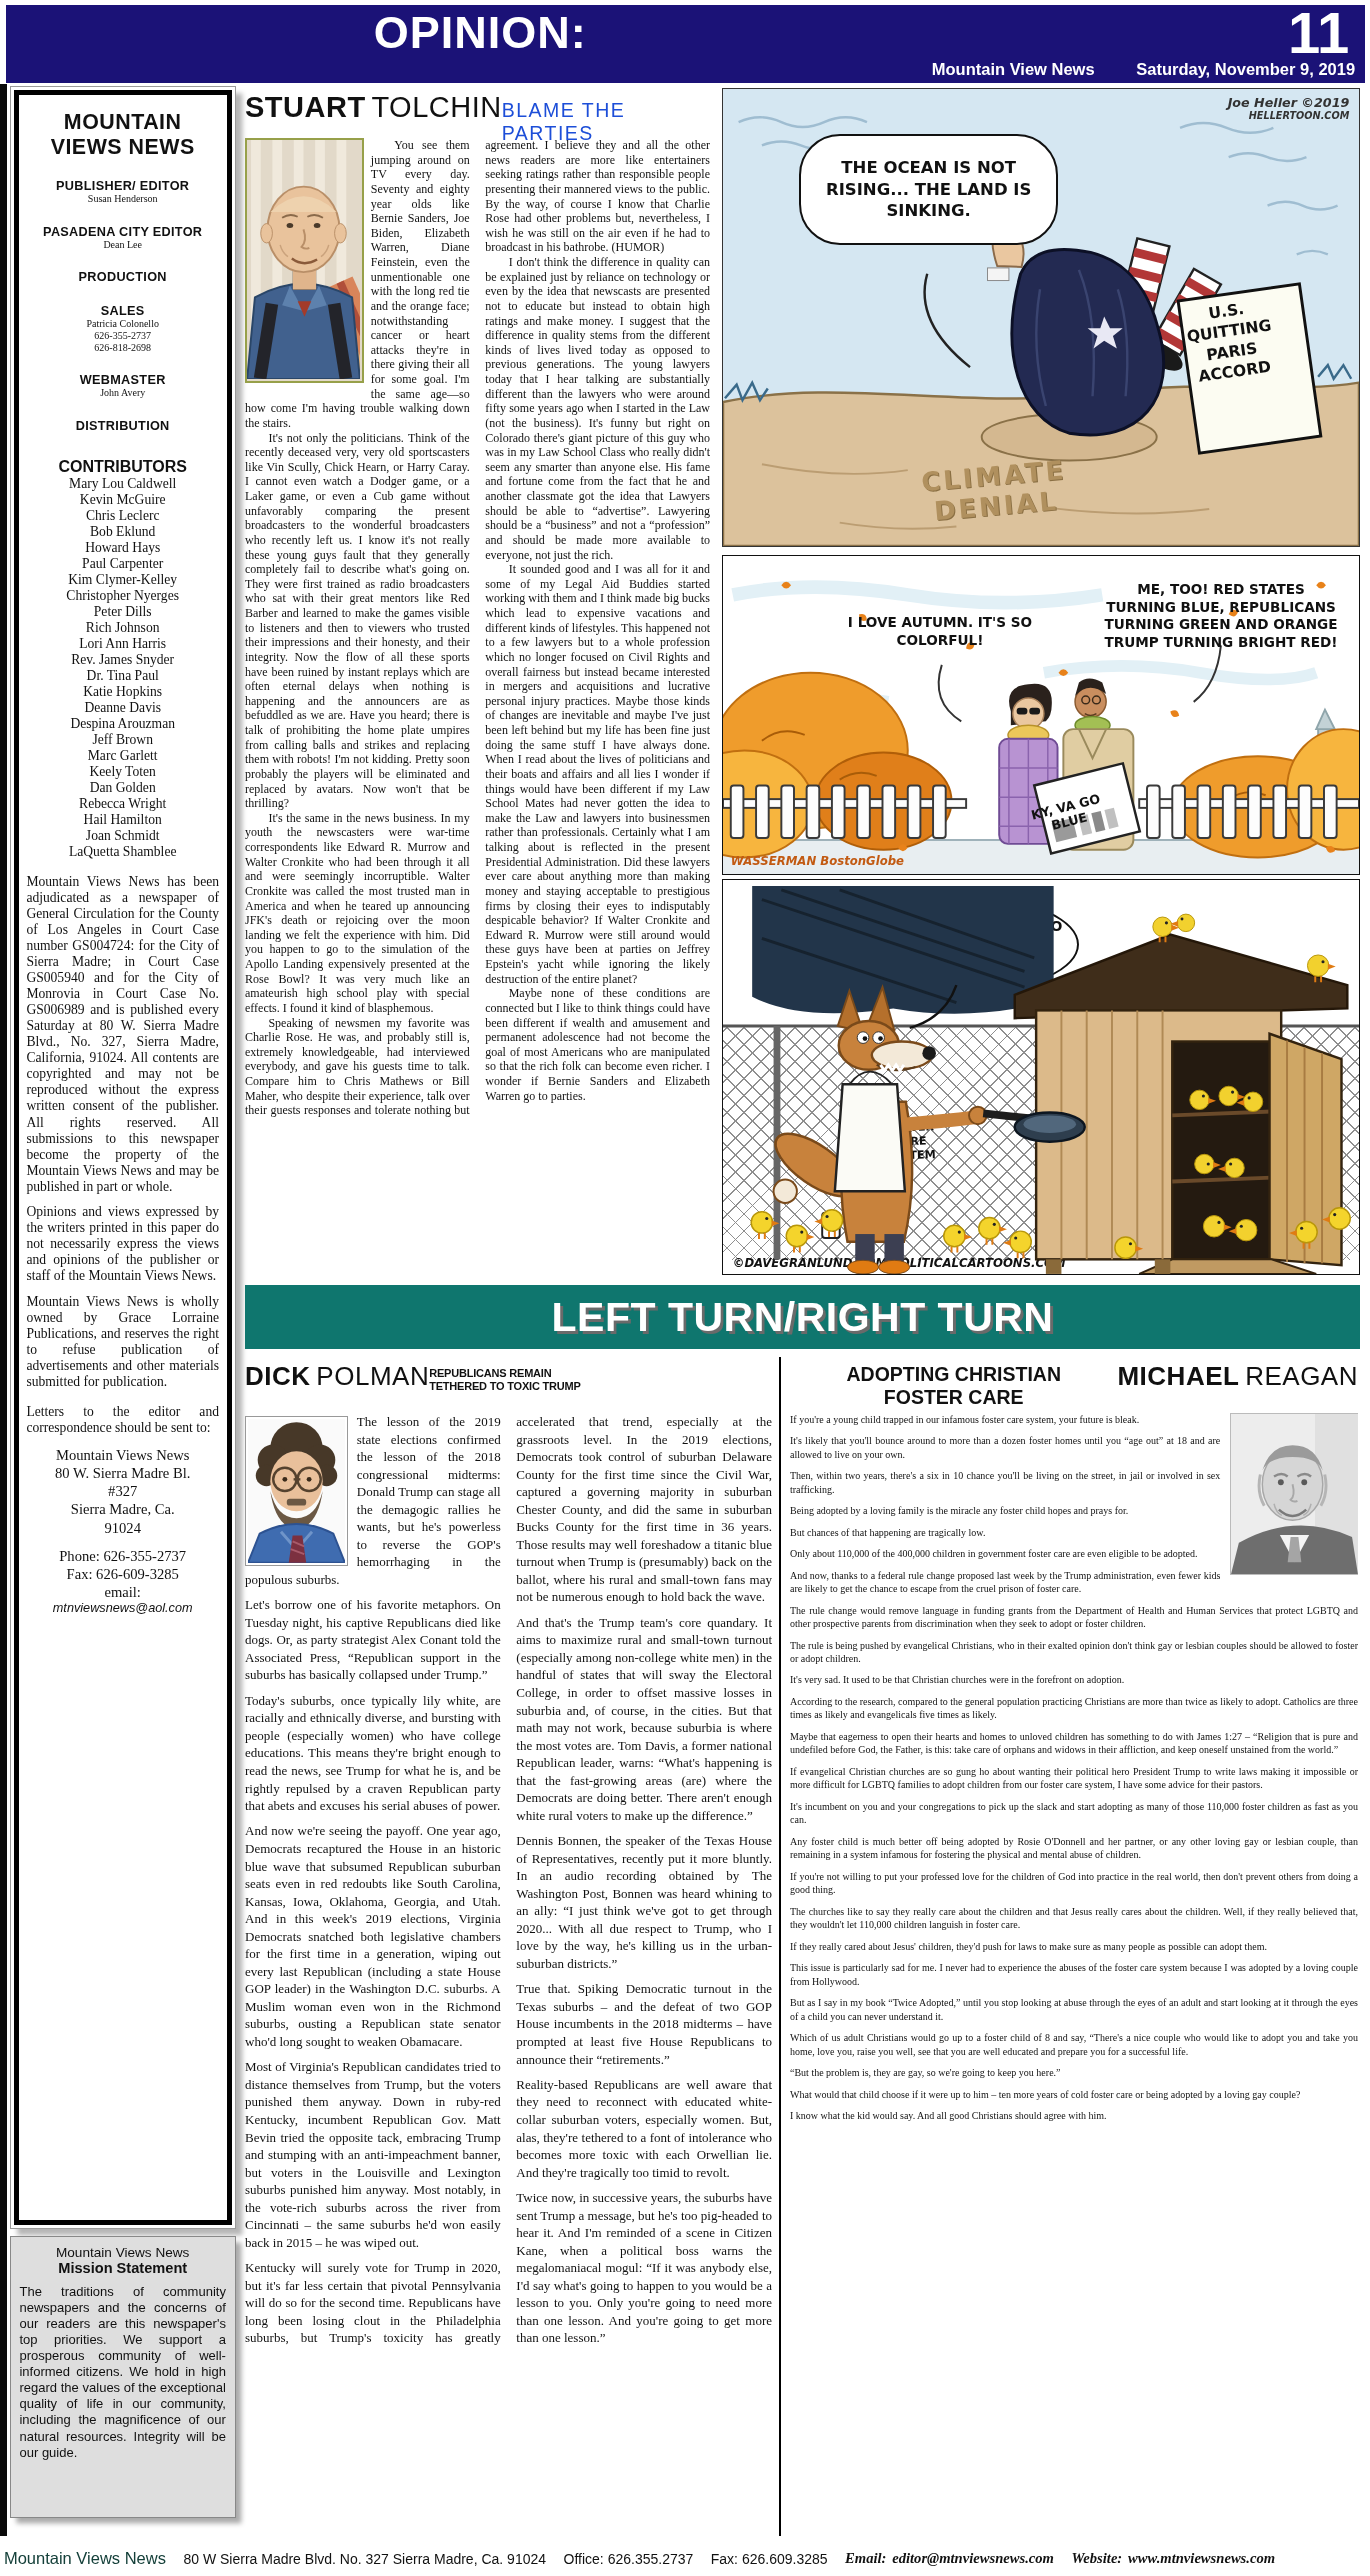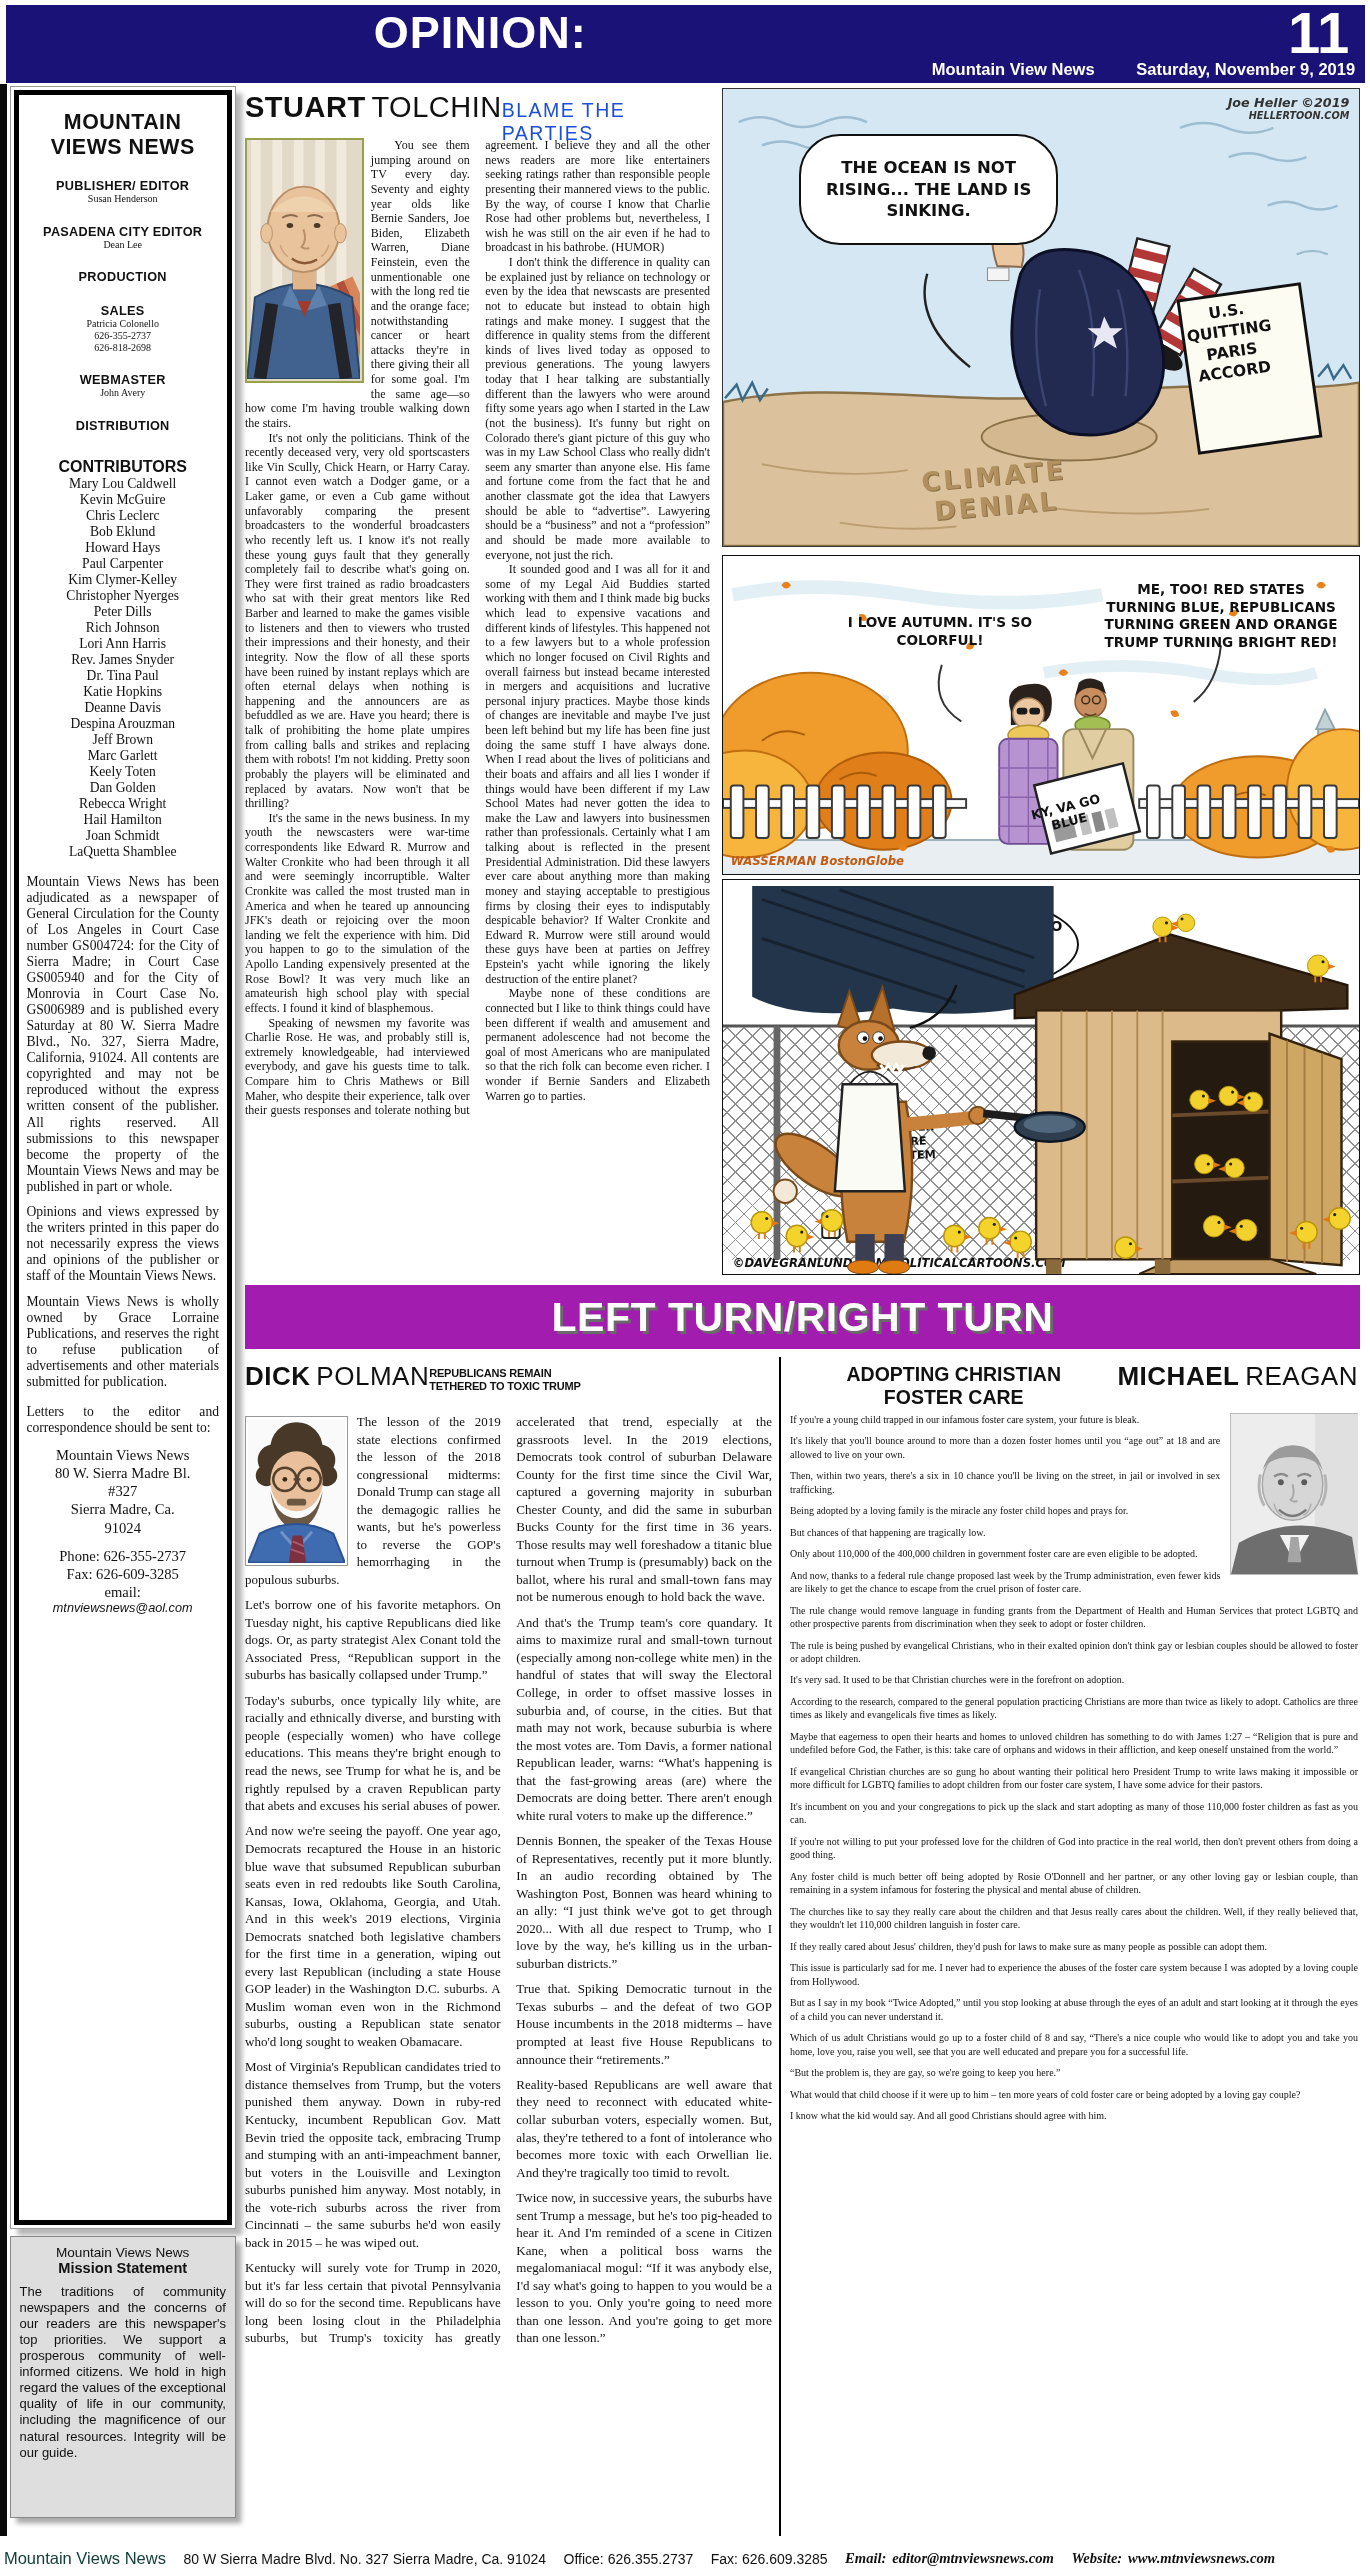--- a/index.html
+++ b/index.html
@@ -69,21 +69,21 @@
                font-family:"DejaVu Sans",sans-serif;font-weight:800;font-size:12.7px;line-height:1.2;}
   .sig2{left:7.8px;bottom:5.8px;font-weight:700;font-size:11.7px;color:#c25a12;}
   .bub3{left:146px;top:17.5px;width:187px;padding:17.5px 9.7px;border-radius:50%;font-size:14px;line-height:1.3;}
   .apron-label{position:absolute;left:148px;top:241px;width:78px;transform:rotate(-2deg);text-align:center;
                font-family:"DejaVu Sans",sans-serif;font-weight:800;font-size:11.2px;line-height:1.25;}
   .sig3{left:9.7px;bottom:3.9px;font-weight:800;font-size:11.7px;color:#111;line-height:1.2;}
   .fence{position:absolute;left:0;top:146px;width:636px;height:234px;
          background:repeating-linear-gradient(45deg,transparent 0 10.7px,#8f8f8f 10.7px 12px),
                     repeating-linear-gradient(-45deg,transparent 0 10.7px,#8f8f8f 10.7px 12px);}
   
-  .banner{position:absolute;left:245px;top:1285px;width:1115px;height:64px;background:#a21caf;color:#fff;
+  .banner{position:absolute;left:245px;top:1285px;width:1115px;height:64px;background:#0f766e;color:#fff;
           font-family:"Liberation Sans",sans-serif;font-weight:900;font-size:41px;line-height:64px;
           text-align:center;letter-spacing:0.5px;text-shadow:2.9px 2.9px 0 #6a6a6a;}
   .divider-v{position:absolute;left:779px;top:1357px;width:1.9px;height:1179px;background:#000;}
   
   .pol-head{position:absolute;left:245px;top:1361px;width:527px;display:flex;align-items:flex-start;}
   .headline2{font-family:"Liberation Sans",sans-serif;font-weight:800;font-size:11px;line-height:1.16;
              text-align:left;flex:1;margin-top:6px;letter-spacing:-0.2px;}
   .pol-body{position:absolute;left:245px;top:1413px;width:527px;height:1119px;column-count:2;column-gap:15.6px;
             font-size:13px;line-height:1.35;text-align:justify;overflow:hidden;}
   .pol-body p{margin:0 0 7.8px 0;}
@@ -645,22 +645,22 @@
         <p>But chances of that happening are tragically low.</p>
         <p>Only about 110,000 of the 400,000 children in government foster care are even eligible to be adopted.</p>
         <p>And now, thanks to a federal rule change proposed last week by the Trump administration, even fewer kids are likely to get the chance to escape from the cruel prison of foster care.</p>
         <p>The rule change would remove language in funding grants from the Department of Health and Human Services that protect LGBTQ and other prospective parents from discrimination when they seek to adopt or foster children.</p>
         <p>The rule is being pushed by evangelical Christians, who in their exalted opinion don't think gay or lesbian couples should be allowed to foster or adopt children.</p>
         <p>It's very sad. It used to be that Christian churches were in the forefront on adoption.</p>
         <p>According to the research, compared to the general population practicing Christians are more than twice as likely to adopt. Catholics are three times as likely and evangelicals five times as likely.</p>
         <p>Maybe that eagerness to open their hearts and homes to unloved children has something to do with James 1:27 – “Religion that is pure and undefiled before God, the Father, is this: take care of orphans and widows in their affliction, and keep oneself unstained from the world.”</p>
         <p>If evangelical Christian churches are so gung ho about wanting their political hero President Trump to write laws making it impossible or more difficult for LGBTQ families to adopt children from our foster care system, I have some advice for their pastors.</p>
         <p>It's incumbent on you and your congregations to pick up the slack and start adopting as many of those 110,000 foster children as fast as you can.</p>
+        <p>Any foster child is much better off being adopted by Rosie O'Donnell and her partner, or any other loving gay or lesbian couple, than remaining in a system infamous for fostering the physical and mental abuse of children.</p>
         <p>If you're not willing to put your professed love for the children of God into practice in the real world, then don't prevent others from doing a good thing.</p>
-        <p>Any foster child is much better off being adopted by Rosie O'Donnell and her partner, or any other loving gay or lesbian couple, than remaining in a system infamous for fostering the physical and mental abuse of children.</p>
         <p>The churches like to say they really care about the children and that Jesus really cares about the children. Well, if they really believed that, they wouldn't let 110,000 children languish in foster care.</p>
         <p>If they really cared about Jesus' children, they'd push for laws to make sure as many people as possible can adopt them.</p>
         <p>This issue is particularly sad for me. I never had to experience the abuses of the foster care system because I was adopted by a loving couple from Hollywood.</p>
         <p>But as I say in my book “Twice Adopted,” until you stop looking at abuse through the eyes of an adult and start looking at it through the eyes of a child you can never understand it.</p>
         <p>Which of us adult Christians would go up to a foster child of 8 and say, “There's a nice couple who would like to adopt you and take you home, love you, raise you well, see that you are well educated and prepare you for a successful life.</p>
         <p>“But the problem is, they are gay, so we're going to keep you here.”</p>
         <p>What would that child choose if it were up to him – ten more years of cold foster care or being adopted by a loving gay couple?</p>
         <p>I know what the kid would say. And all good Christians should agree with him.</p>
       </div>
   </div>

